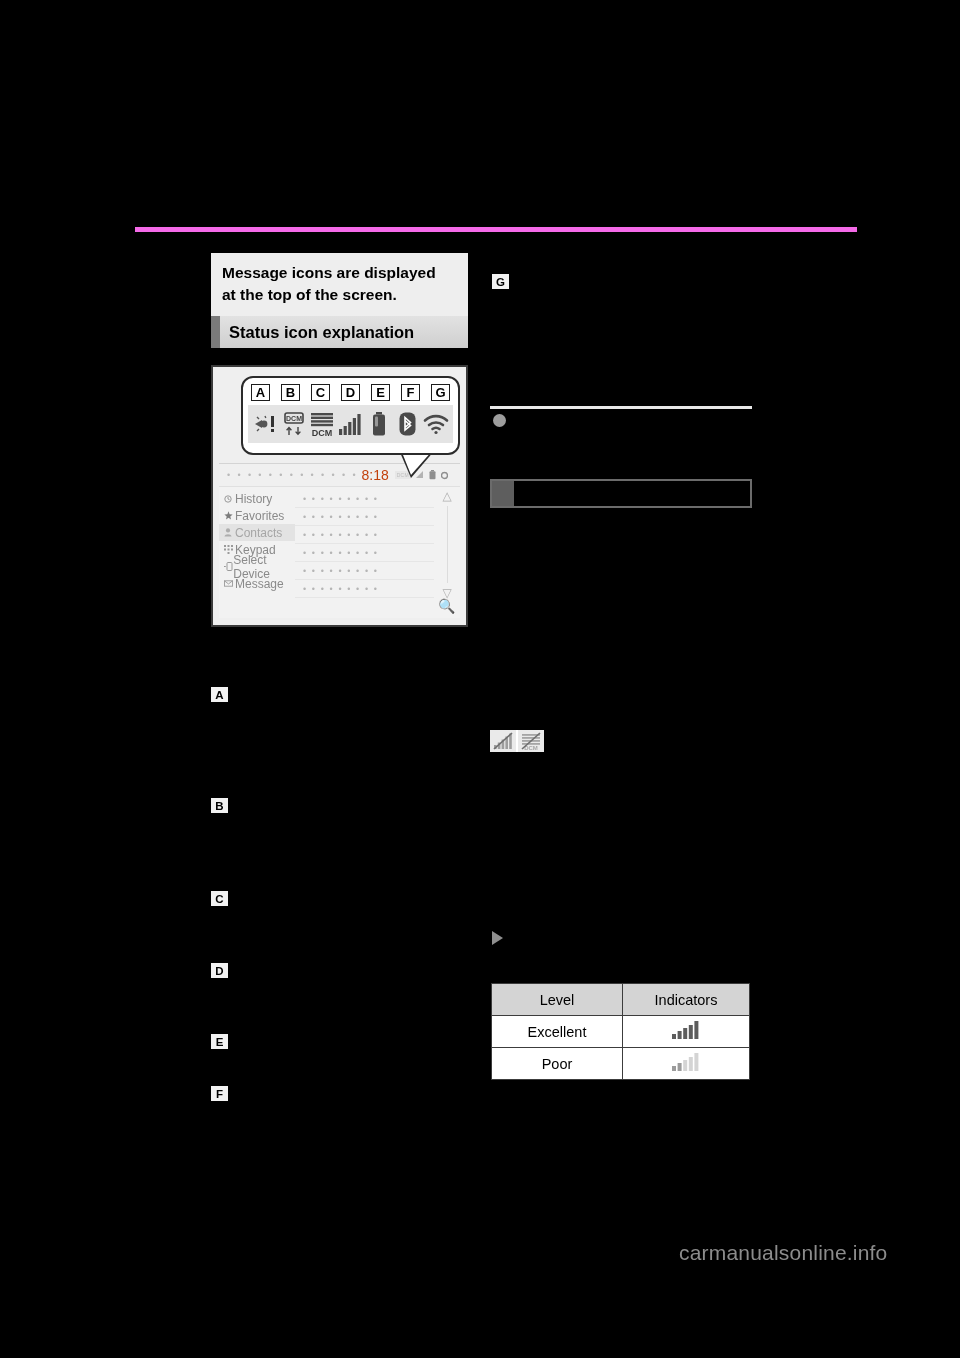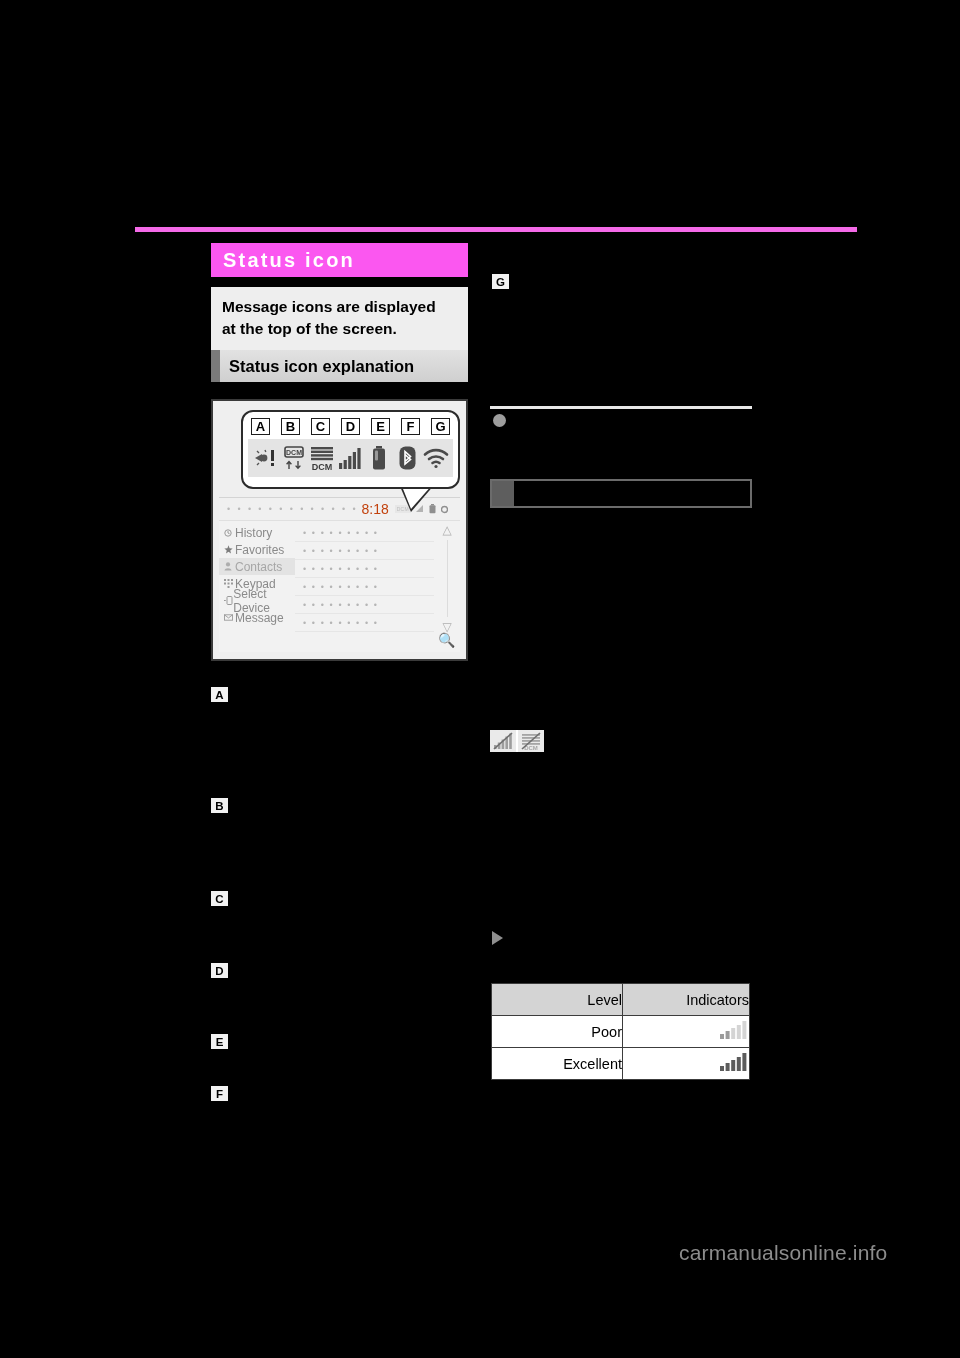--- a/index.html
+++ b/index.html
@@ -339,21 +339,21 @@
     top: 983px;
     width: 259px;
     border-collapse: collapse;
     background: #ffffff;
   }
   .sigtable th, .sigtable td {
     border: 1.5px solid #3c3c3c;
     color: #000000;
     font-size: 14.5px;
     font-weight: normal;
-    text-align: right;
+    text-align: center;
     height: 31px;
     padding: 0;
   }
   .sigtable th { background: #d4d4d4; }
   .sigtable .c1 { width: 130px; }
 
   
   .watermark {
     position: absolute;
     left: 679px;
@@ -365,23 +365,20 @@
 </style>
 </head>
 <body>
 
 <div class="page">
 
   <div class="top-rule"></div>
 
   <div class="col-left">
 
-    <div class="title-band">
-      <span class="t">Status icon</span>
-    </div>
 
     <div class="lead-box">
       <span class="l">Message icons are displayed
 at the top of the screen.</span>
     </div>
 
     <div class="subhead">
       <div class="tab"></div>
       <div class="s">Status icon explanation</div>
     </div>
@@ -640,49 +637,49 @@
 
   <table class="sigtable">
     <thead>
       <tr>
         <th class="c1">Level</th>
         <th>Indicators</th>
       </tr>
     </thead>
     <tbody>
       <tr>
+        <td class="c1">Excellent</td>
+        <td>
+          <span>
+            <svg width="30" height="20" viewBox="0 0 30 20">
+              <g fill="#5c5c5c">
+                <rect x="1" y="14" width="4" height="5"></rect>
+                <rect x="6.6" y="11" width="4" height="8"></rect>
+                <rect x="12.2" y="8" width="4" height="11"></rect>
+                <rect x="17.8" y="5" width="4" height="14"></rect>
+                <rect x="23.4" y="1" width="4" height="18"></rect>
+              </g>
+            </svg>
+          </span>
+        </td>
+      </tr>
+      <tr>
         <td class="c1">Poor</td>
         <td>
           <span>
             <svg width="30" height="20" viewBox="0 0 30 20">
               <g>
                 <rect x="1" y="14" width="4" height="5" fill="#9b9b9b"></rect>
                 <rect x="6.6" y="11" width="4" height="8" fill="#9b9b9b"></rect>
                 <rect x="12.2" y="8" width="4" height="11" fill="#d4d4d4"></rect>
                 <rect x="17.8" y="5" width="4" height="14" fill="#d4d4d4"></rect>
                 <rect x="23.4" y="1" width="4" height="18" fill="#d4d4d4"></rect>
               </g>
             </svg>
           </span>
         </td>
       </tr>
-      <tr>
-        <td class="c1">Excellent</td>
-        <td>
-          <span>
-            <svg width="30" height="20" viewBox="0 0 30 20">
-              <g fill="#5c5c5c">
-                <rect x="1" y="14" width="4" height="5"></rect>
-                <rect x="6.6" y="11" width="4" height="8"></rect>
-                <rect x="12.2" y="8" width="4" height="11"></rect>
-                <rect x="17.8" y="5" width="4" height="14"></rect>
-                <rect x="23.4" y="1" width="4" height="18"></rect>
-              </g>
-            </svg>
-          </span>
-        </td>
-      </tr>
     </tbody>
   </table>
 
   <div class="watermark">carmanualsonline.info</div>
 
 </div>
 
 </body></html>

